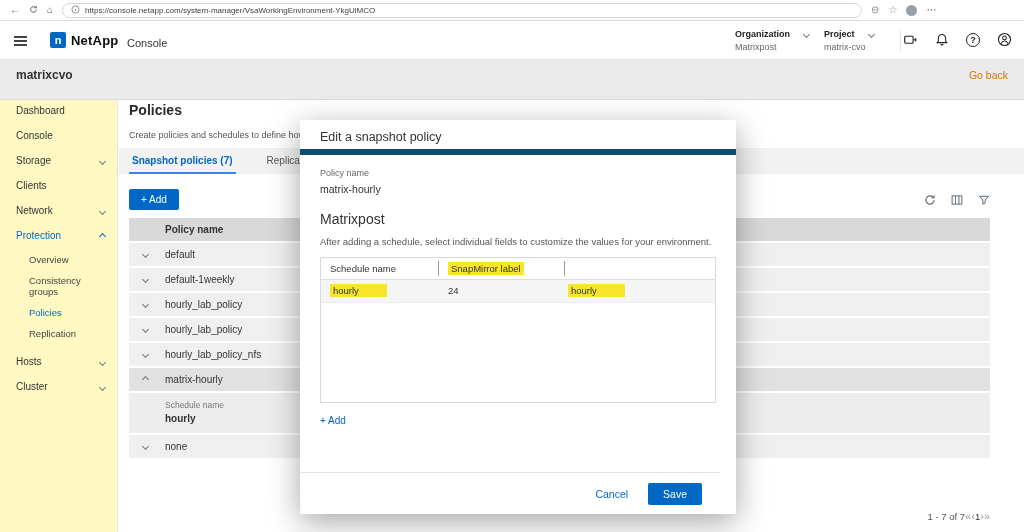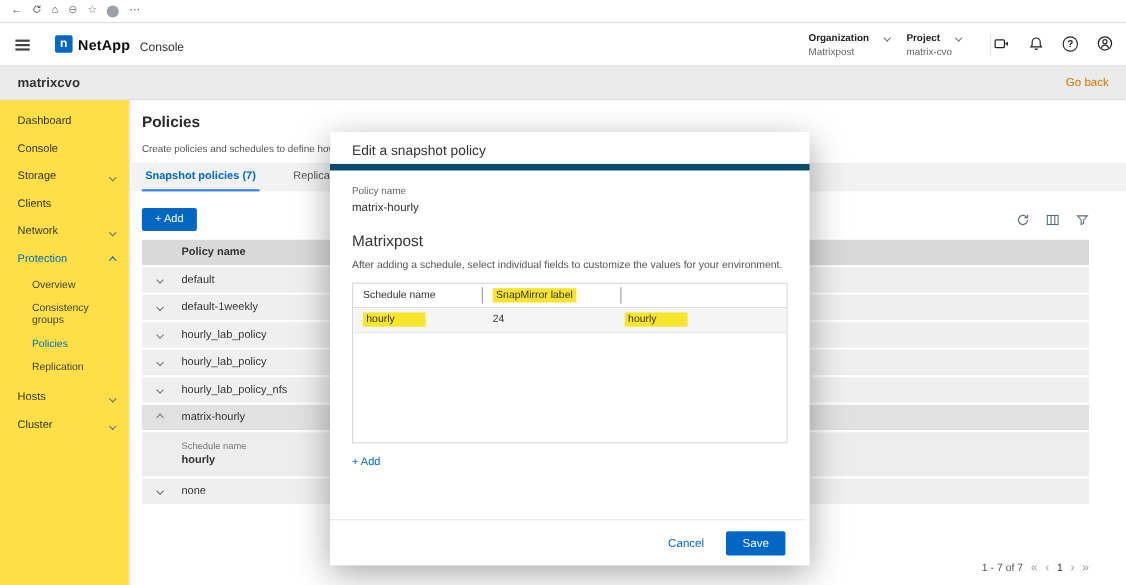--- a/index.html
+++ b/index.html
@@ -24,26 +24,26 @@
   .hdr-select { position:absolute; top:8px; cursor:pointer; }
   .hdr-select .lab { font-size:9px; color:#222; font-weight:bold; display:flex; gap:14px; align-items:center; }
   .hdr-select .val { font-size:9px; color:#666; margin-top:3px; }
   .org { left:735px; } .proj { left:824px; }
   .hdr-divider { position:absolute; left:900px; top:10px; height:20px; width:1px; background:#e2e2e2; }
   .hdr-icons { position:absolute; right:12px; top:11px; display:flex; gap:17px; align-items:center; }
   .hdr-icons > span { cursor:pointer; display:flex; align-items:center; }
   .help-circle { width:14px; height:14px; border:1.3px solid #222; border-radius:50%; font-size:9px; font-weight:bold; color:#222; display:flex; align-items:center; justify-content:center; }
 
   
-  .subbar { position:absolute; top:60px; left:0; width:1024px; height:31px; background:#ebebeb; border-bottom:1px solid #dddddd; z-index:3; }
+  .subbar { position:absolute; top:60px; left:0; width:1024px; height:40px; background:#ebebeb; border-bottom:1px solid #dddddd; z-index:3; }
   .ws-title { position:absolute; left:16px; top:8px; font-size:12px; font-weight:bold; color:#333; }
   .go-back { position:absolute; right:16px; top:9px; font-size:10.5px; color:#D47500; cursor:pointer; }
 
   
-  .sidebar { position:absolute; top:90px; left:0; bottom:0; width:118px; background:#fde047; border-right:1px solid #e3e3e3; padding-top:8px; }
+  .sidebar { position:absolute; top:90px; left:0; bottom:0; width:118px; background:#fef9c3; border-right:1px solid #e3e3e3; padding-top:8px; }
   .side-item { position:relative; padding:7px 10px 7px 16px; font-size:10px; color:#333; cursor:pointer; }
   .side-item .chev { position:absolute; right:12px; top:11px; }
   .side-item.active { color:#0067C5; }
   .side-item.active .chev { border-color:#0067C5; }
   .side-sub { padding:1px 0 5px; }
   .side-sub-item { padding:5px 8px 5px 29px; font-size:9.5px; color:#444; cursor:pointer; }
   .side-sub-item.active { color:#0067C5; }
   .chev { display:inline-block; width:5px; height:5px; border-right:1.3px solid #777; border-bottom:1.3px solid #777; transform:rotate(45deg); }
   .chev.up { transform:rotate(-135deg); }
 
@@ -61,21 +61,21 @@
   .prow-head { height:23px; background:#d9d9d9; display:flex; align-items:center; font-size:10px; font-weight:bold; color:#333; position:relative; margin-bottom:2px; }
   .prow-head .col1 { padding-left:36px; }
   .head-frag { position:absolute; left:590px; font-weight:bold; }
   .prow { height:23px; background:#efefef; margin-bottom:2px; display:flex; align-items:center; font-size:10px; color:#333; position:relative; cursor:pointer; }
   .prow .chev { position:absolute; left:14px; }
   .prow .lbl { padding-left:36px; }
   .prow.expanded { background:#e1e1e1; }
   .prow-detail { background:#ededed; margin-bottom:2px; padding:7px 0 9px 36px; }
   .prow-detail .dl { font-size:8.5px; color:#777; }
   .prow-detail .dv { font-size:10px; font-weight:bold; color:#333; margin-top:3px; }
-  .pagination { position:absolute; right:34px; bottom:10px; display:flex; align-items:flex-start; gap:7px; font-size:9.5px; color:#555; }
+  .pagination { position:absolute; right:34px; bottom:10px; display:flex; align-items:flex-start; gap:0; font-size:9.5px; color:#555; }
   .pg-ctrl { color:#999; font-size:11px; cursor:pointer; line-height:1; }
   .pg-page { color:#333; cursor:pointer; }
 
   
   .modal { position:absolute; left:300px; top:120px; width:436px; height:394px; background:#fff; box-shadow:0 8px 30px rgba(0,0,0,.35); z-index:20; }
   .modal-header { height:35px; line-height:35px; padding:0 20px; font-size:12.5px; color:#333; border-bottom:6px solid #0c4a6e; }
   .modal-body { padding:13px 20px 0; }
   .fld-label { font-size:9px; color:#666; }
   .fld-value { font-size:10.5px; color:#333; margin-top:5px; }
   .sched-h { font-size:14px; color:#333; margin-top:16px; font-weight:normal; }
@@ -83,35 +83,44 @@
   .stable { margin-top:10px; border:1px solid #d8d8d8; height:146px; background:#fff; }
   .stable-head { display:flex; height:22px; border-bottom:1px solid #dedede; }
   .scell { font-size:9.5px; color:#333; padding:5px 0 0 9px; position:relative; white-space:nowrap; }
   .stable-head .scell::after { content:""; position:absolute; right:0; top:3px; bottom:3px; width:1px; background:#9b9b9b; }
   .c1{ width:118px; } .c2{ width:120px; } .c3{ width:126px; }
   .stable-row { display:flex; height:23px; background:#f5f5f5; border-bottom:1px solid #ececec; }
   .stable-row .scell { padding-top:5px; cursor:text; }
   .hl { background:#F7E52C; padding:1px 3px; }
   .hl.wide { padding-right:28px; }
   .add-link { display:inline-block; margin-top:12px; font-size:10px; color:#0067C5; cursor:pointer; }
-  .modal-footer { position:absolute; left:0; right:4px; bottom:0; height:42px; border-top:1px solid #e5e5e5; display:flex; align-items:center; justify-content:flex-end; gap:20px; padding-right:18px; }
+  .modal-footer { position:absolute; left:0; right:16px; bottom:0; height:42px; border-top:1px solid #e5e5e5; display:flex; align-items:center; justify-content:flex-end; gap:20px; padding-right:18px; }
   .cancel-link { font-size:10.5px; color:#0067C5; cursor:pointer; }
   .save-btn { background:#0067C5; color:#fff; font-size:10.5px; padding:5px 15px; border-radius:2px; border:none; cursor:pointer; font-family:inherit; }
 </style>
 </head>
 <body>
 
 <div class="browser">
   <span class="bicon">←</span>
   <span class="bicon">
     <svg width="9" height="9" viewBox="0 0 16 16">
         <path d="M13 8a5 5 0 1 1-1.5-3.6M13 1.5V5H9.5" fill="none" stroke="#555" stroke-width="1.6"></path>
       </svg>
   </span>
   <span class="bicon">⌂</span>
+  <div class="url-pill">
+    <span>
+      <svg width="9" height="9" viewBox="0 0 16 16">
+          <circle cx="8" cy="8" r="6.3" fill="none" stroke="#777" stroke-width="1.4"></circle>
+          <path d="M8 7v4M8 4.6v.4" fill="none" stroke="#777" stroke-width="1.5"></path>
+        </svg>
+    </span>
+    <span>https://console.netapp.com/system-manager/VsaWorkingEnvironment-YkgUiMCO</span>
+  </div>
   <span class="bicon dim">⊖</span>
   <span class="bicon dim">☆</span>
   <span class="b-avatar"></span>
   <span class="bicon">⋯</span>
 </div>
 
 <header class="appbar">
   <div class="hamburger">
       <i></i>
       <i></i>

